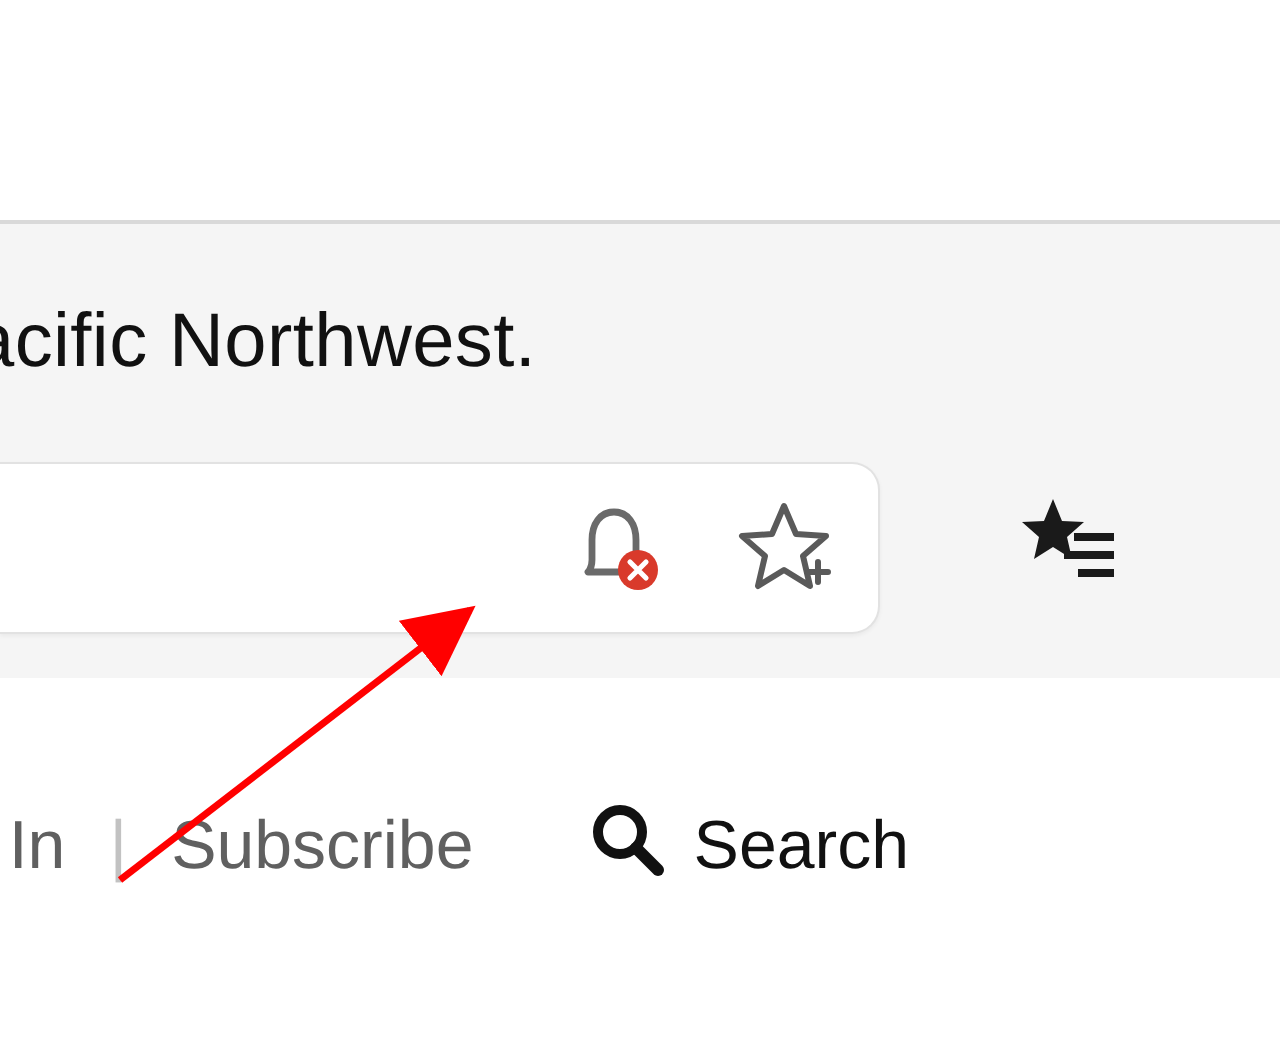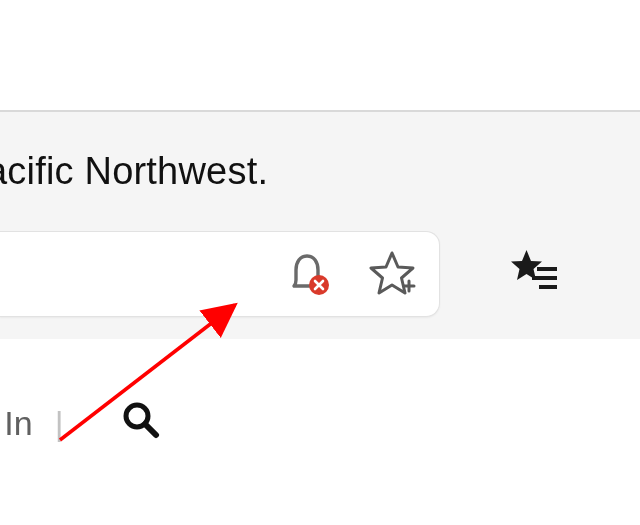--- a/index.html
+++ b/index.html
@@ -97,27 +97,29 @@
         </svg>
       </span>
     </div>
   </div>
 </div>
 
 <div class="lower">
   <div class="nav-row">
     <span class="nav-link">g In</span>
     <span class="divider">|</span>
+    <span class="nav-link">Subscribe</span>
     <span class="search-wrap">
       <span>
         <svg width="40" height="40" viewBox="0 0 40 40">
           <circle cx="17" cy="17" r="11" fill="none" stroke="#111" stroke-width="5"></circle>
           <line x1="25" y1="25" x2="36" y2="36" stroke="#111" stroke-width="6" stroke-linecap="round"></line>
         </svg>
       </span>
+      <span>Search</span>
     </span>
   </div>
 </div>
 
 <svg class="arrow-svg" width="240" height="180">
   <defs>
     <marker id="ah" markerWidth="12" markerHeight="12" refX="9" refY="5" orient="auto">
       <path d="M0 0 L10 5 L0 10 Z" fill="#ff0000"></path>
     </marker>
   </defs>

